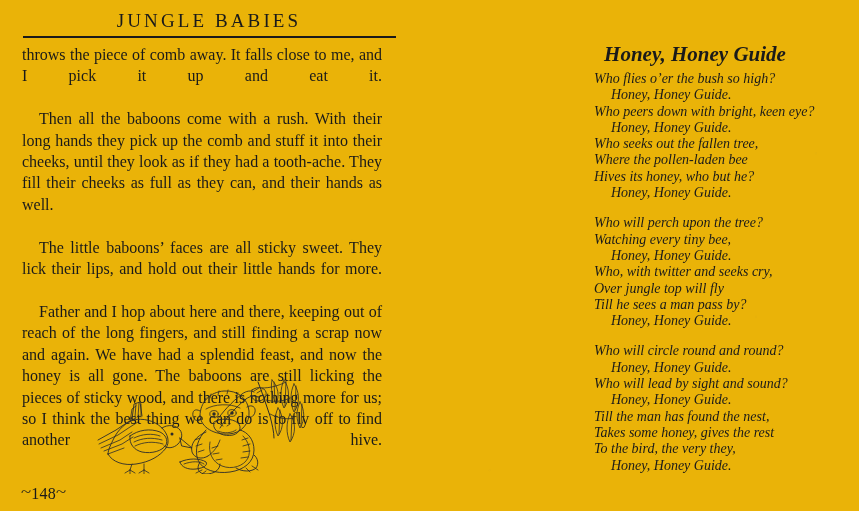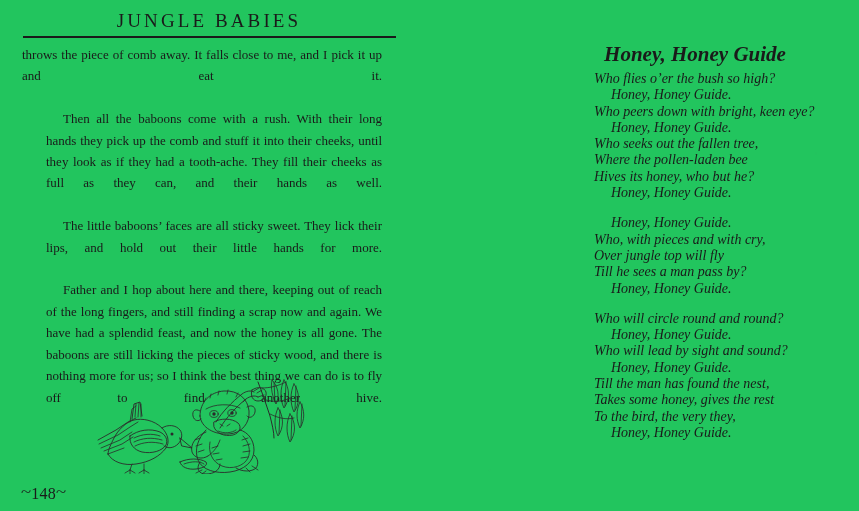--- a/index.html
+++ b/index.html
@@ -4,21 +4,21 @@
 <style>
   html, body {
     margin: 0;
     padding: 0;
     background: #ffffff;
   }
   #page {
     position: relative;
     width: 859px;
     height: 511px;
-    background: #22c55e;
+    background: #eab308;
     overflow: hidden;
     font-family: "Liberation Serif", "DejaVu Serif", serif;
     color: #1a1a1a;
   }
   
   #paper-texture {
     position: absolute;
     inset: 0;
     pointer-events: none;
     opacity: 0.5;
@@ -50,28 +50,28 @@
   #head-rule {
     position: absolute;
     left: 23px; top: 36px;
     width: 373px; height: 2px;
     background: #1a1a1a;
   }
   #body-text {
     position: absolute;
     left: 22px; top: 44px;
     width: 360px;
-    font-size: 13px;
+    font-size: 16px;
     line-height: 21.4px;
     text-align: justify;
     text-justify: inter-word;
     hyphens: none;
   }
   #body-text p { margin: 0; }
-  #body-text p.indent { text-indent: 17px; margin-left: 24px; }
+  #body-text p.indent { text-indent: 17px; }
   
   #body-text p:after {
     content: "";
     display: inline-block;
     width: 100%;
   }
 
   
   #illustration {
     position: absolute;
@@ -255,22 +255,24 @@
           <div class="line">Who flies o’er the bush so high?</div>
           <div class="line refrain">Honey, Honey Guide.</div>
           <div class="line">Who peers down with bright, keen eye?</div>
           <div class="line refrain">Honey, Honey Guide.</div>
           <div class="line">Who seeks out the fallen tree,</div>
           <div class="line">Where the pollen-laden bee</div>
           <div class="line">Hives its honey, who but he?</div>
           <div class="line refrain">Honey, Honey Guide.</div>
         </div>
         <div class="stanza">
-          <div class="line refrain">Honey, Honey Guide.</div>
-          <div class="line">Who, with pieces and with cry,</div>
+          <div class="line">Who will perch upon the tree?</div>
+          <div class="line">Watching every tiny bee,</div>
+          <div class="line refrain">Honey, Honey Guide.</div>
+          <div class="line">Who, with twitter and seeks cry,</div>
           <div class="line">Over jungle top will fly</div>
           <div class="line">Till he sees a man pass by?</div>
           <div class="line refrain">Honey, Honey Guide.</div>
         </div>
         <div class="stanza">
           <div class="line">Who will circle round and round?</div>
           <div class="line refrain">Honey, Honey Guide.</div>
           <div class="line">Who will lead by sight and sound?</div>
           <div class="line refrain">Honey, Honey Guide.</div>
           <div class="line">Till the man has found the nest,</div>

